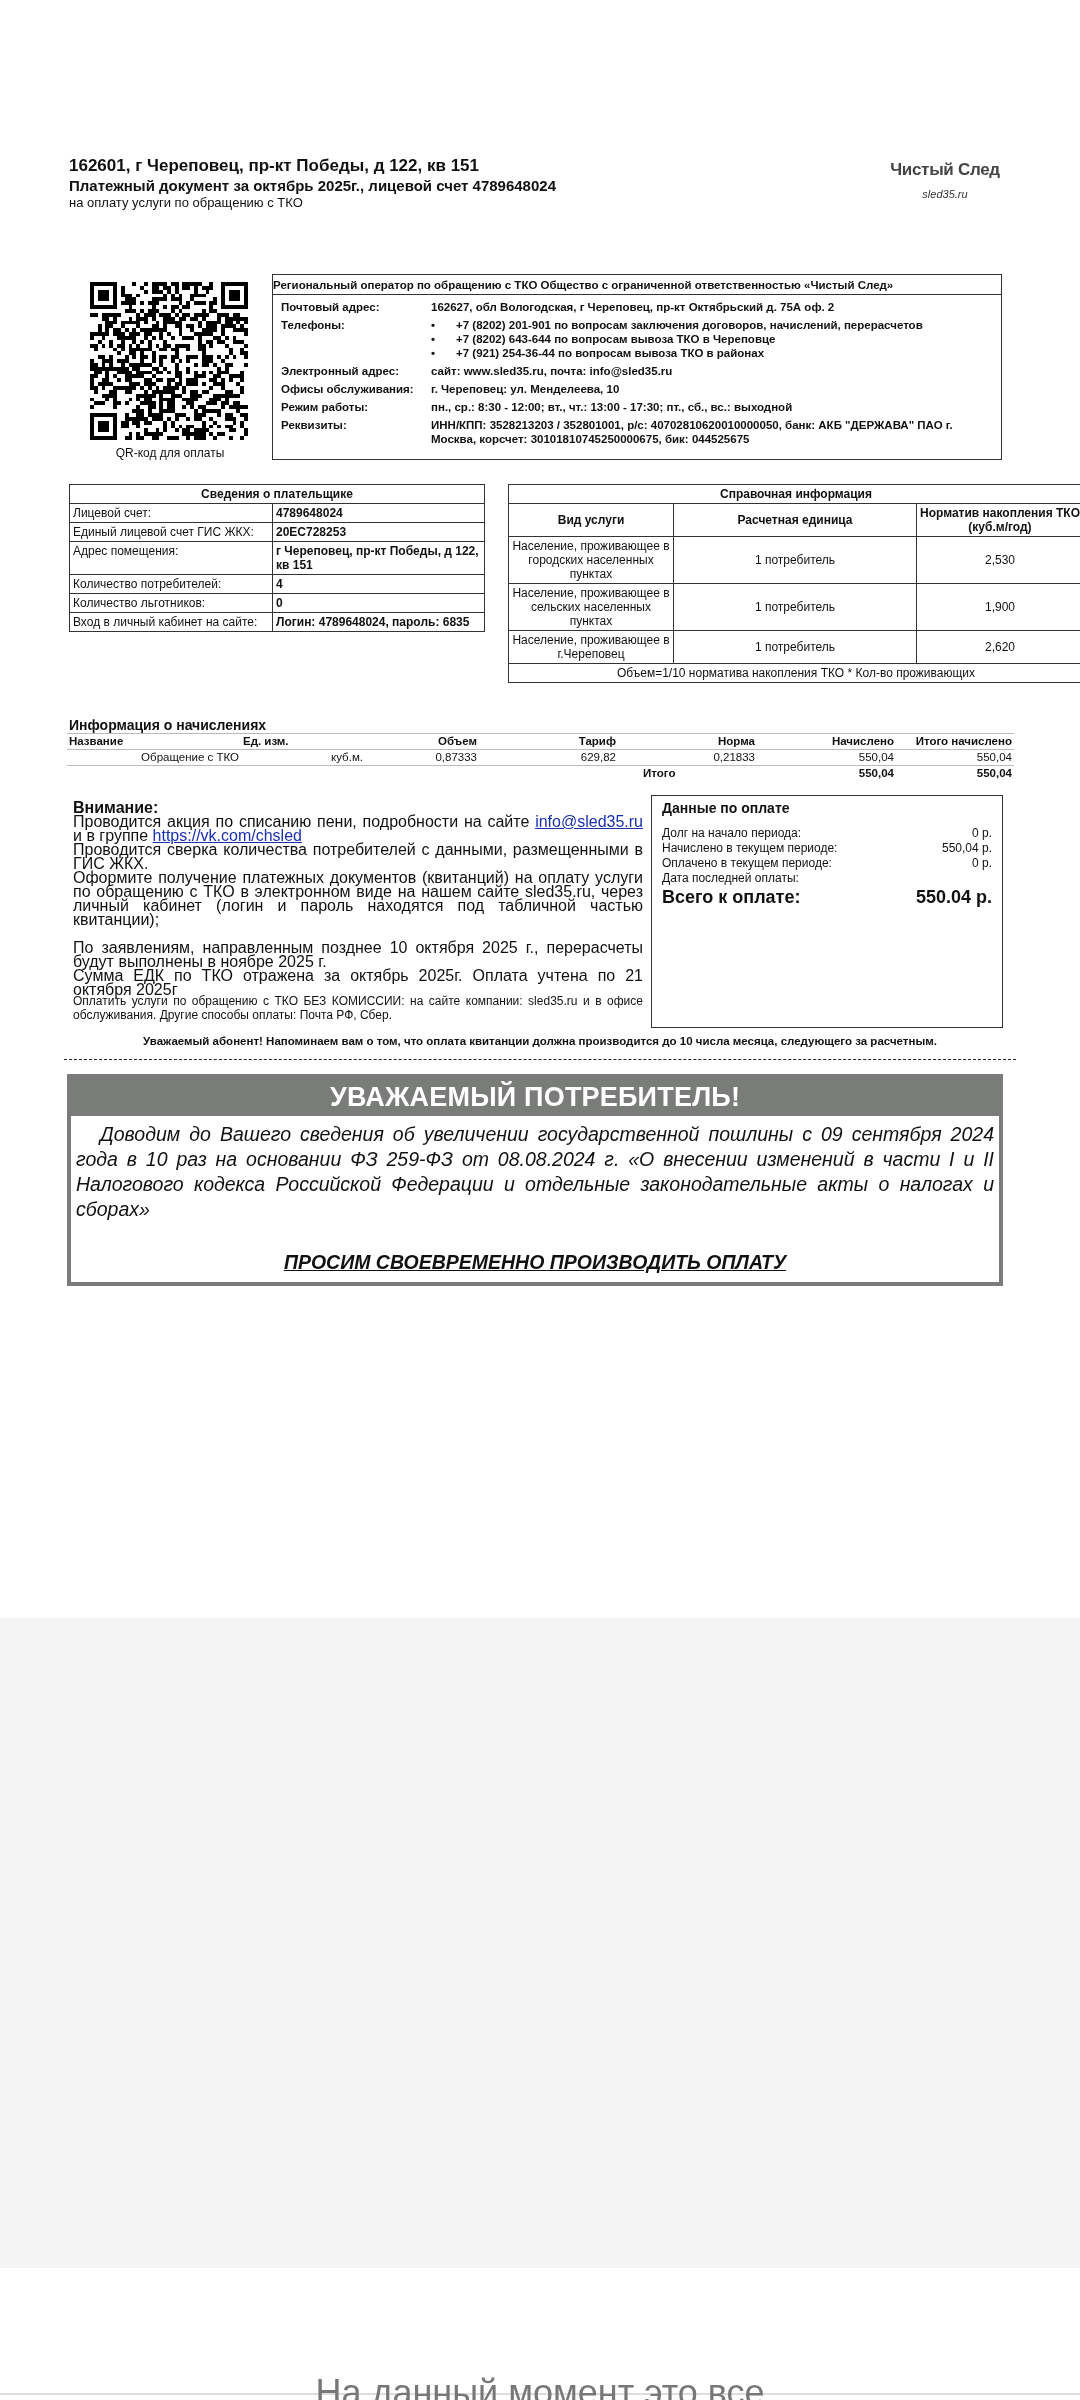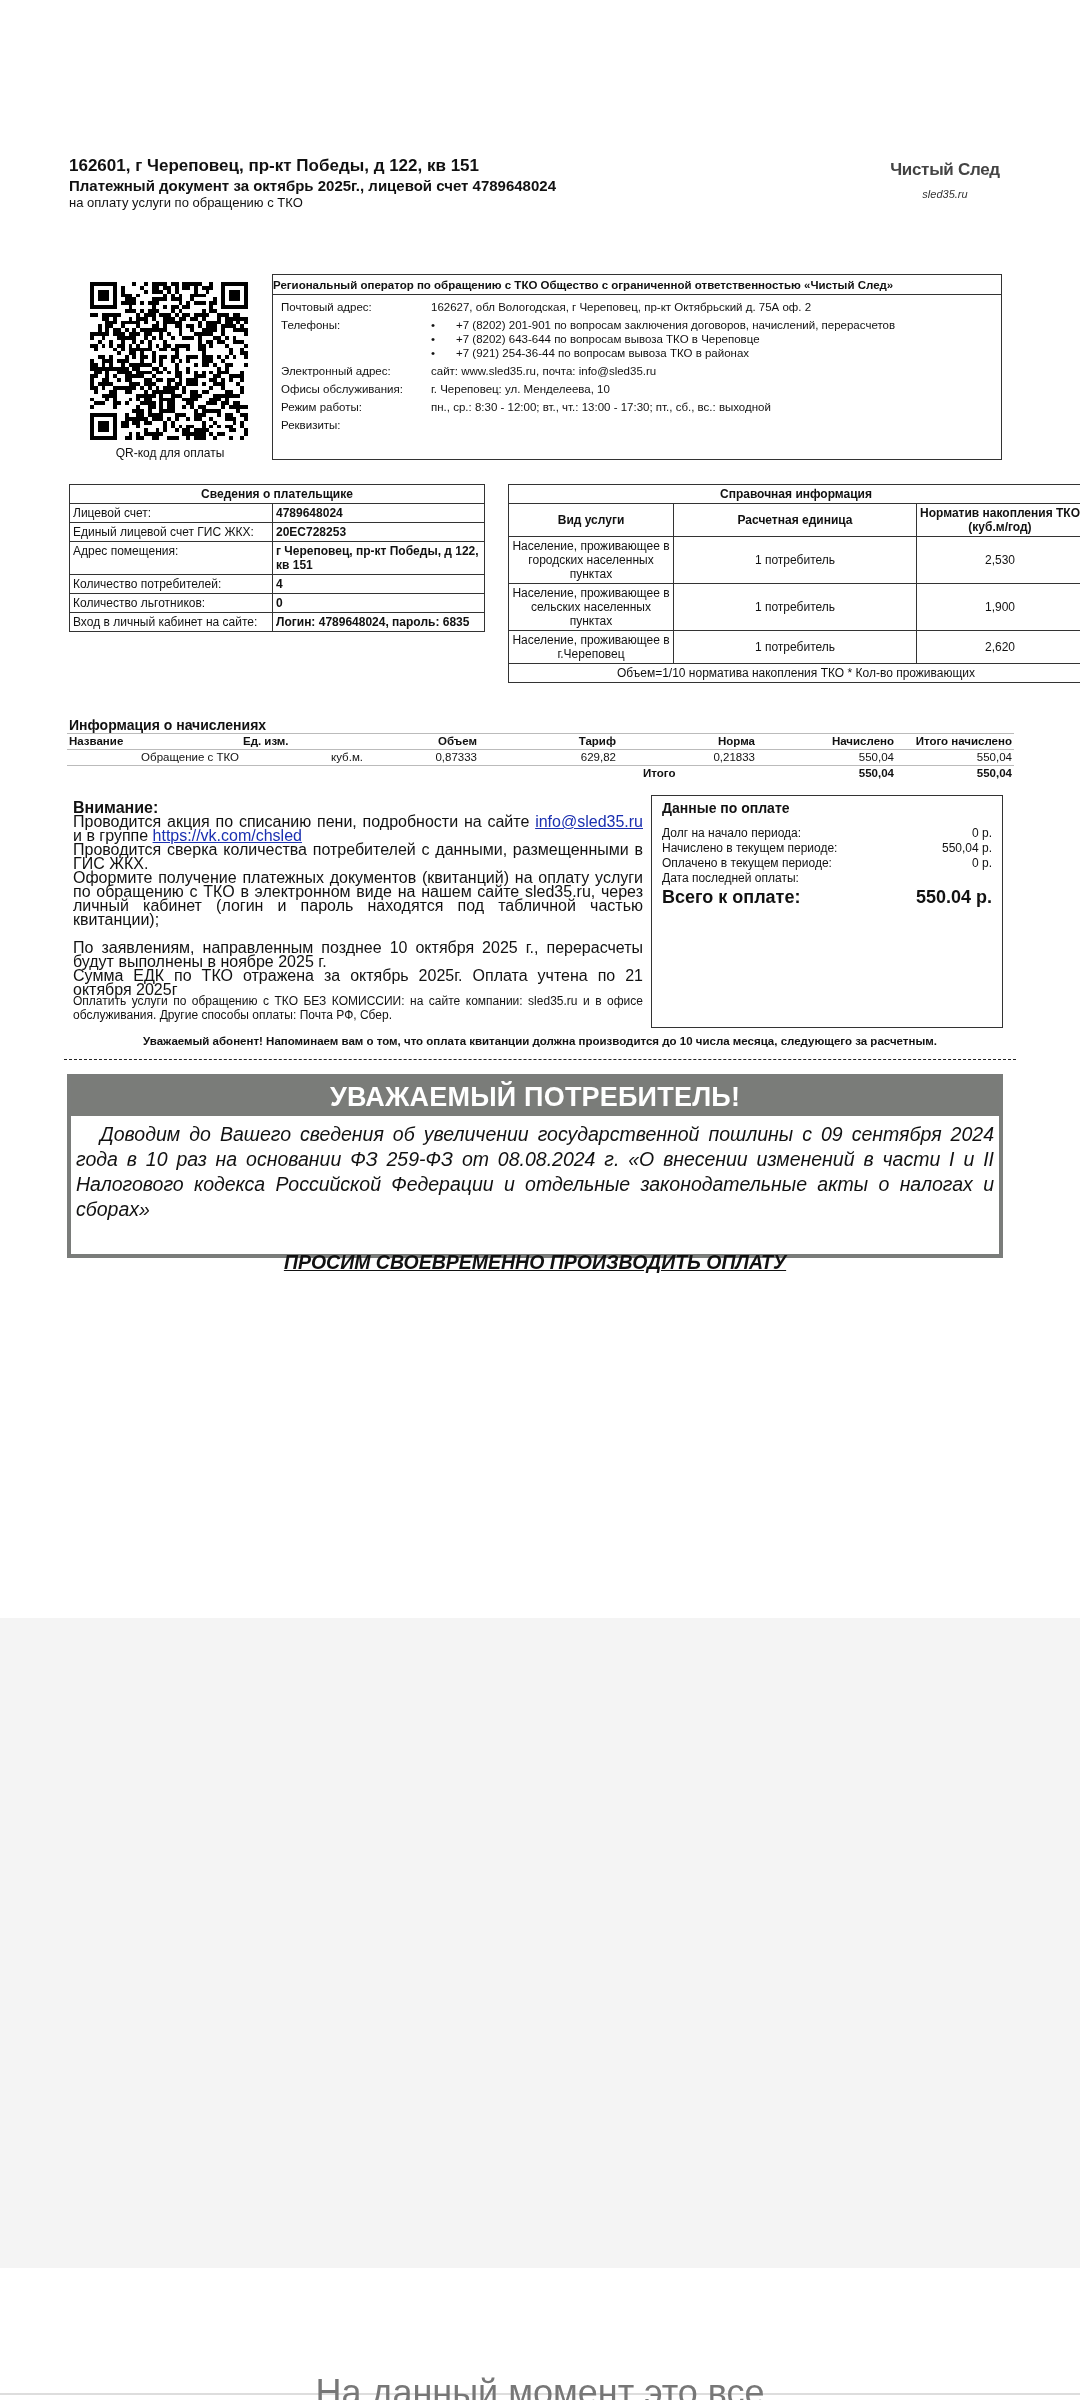--- a/index.html
+++ b/index.html
@@ -11,21 +11,21 @@
   .hdr-sub { left:69px; top:195px; font-size:13px; }
   .logo { left:880px; top:160px; width:130px; text-align:center; }
   .logo-name { font-size:17px; font-weight:bold; color:#444; letter-spacing:-0.3px; }
   .logo-site { font-size:11px; font-style:italic; color:#333; margin-top:8px; }
 
   .qr { left:90px; top:282px; width:158px; height:158px; }
   .qr-label { left:70px; top:446px; width:200px; text-align:center; font-size:12px; }
 
   .op-box { left:272px; top:274px; width:730px; height:186px; border:1.5px solid #333; box-sizing:border-box; font-size:11.5px; }
   .op-title { text-align:left; font-weight:bold; padding:4px 0 3px; border-bottom:1px solid #333; font-size:11.5px; }
-  .op-row { display:flex; padding:2px 8px; line-height:14px; }
+  .op-row { display:flex; padding:2px 8px; line-height:14px;font-weight:bold; }
   .op-k { width:150px; flex:none; }
   .op-v { flex:1; }
   .op-v ul { margin:0; padding:0 0 0 18px; list-style:none; }
   .op-v li { position:relative; padding-left:7px; }
   .op-v li::before { content:"•"; position:absolute; left:-18px; }
 
   table { border-collapse:collapse; }
   .payer { left:69px; top:484px; width:416px; font-size:12px; }
   .payer td, .payer th { border:1.5px solid #333; padding:2px 3px; vertical-align:top; line-height:14px; }
   .payer th { font-weight:bold; text-align:center; }
@@ -51,21 +51,21 @@
   .pay-note { left:73px; top:994px; width:570px; font-size:12px; line-height:14px; text-align:justify; }
 
   .paybox { left:651px; top:795px; width:352px; height:233px; border:1.5px solid #333; box-sizing:border-box; padding:4px 10px; font-size:12px; }
   .paybox-title { font-weight:bold; font-size:14px; margin-bottom:10px; }
   .paybox-row { display:flex; justify-content:space-between; line-height:15px; }
   .paybox-total { display:flex; justify-content:space-between; font-weight:bold; font-size:18px; line-height:20px; margin-top:1px;gap:28px; }
 
   .reminder { left:60px; top:1035px; width:960px; text-align:center; font-size:11.5px; font-weight:bold; }
   .dash { left:64px; top:1059px; width:952px; border-top:1.5px dashed #222; }
 
-  .banner { left:67px; top:1074px; width:936px; height:184px; border:4px solid #7a7c7a; box-sizing:border-box; }
+  .banner { left:67px; top:1074px; width:936px; height:212px; border:4px solid #7a7c7a; box-sizing:border-box; }
   .banner-head { background:#7a7c79; color:#fff; text-align:center; font-size:27px; font-weight:bold; height:38px; line-height:38px; letter-spacing:0.2px; }
   .banner-body { padding:6px 5px; font-size:19.5px; line-height:25px; text-align:justify;font-style:italic; }
   .banner-body p { margin:0; text-indent:24px; }
   .banner-cta { text-align:center; font-weight:bold; text-decoration:underline; margin-top:28px; font-size:19.5px; }
 
   .gray-area { left:0; top:1618px; width:1080px; height:650px; background:#f4f4f4; }
   .end-line { left:0; top:2393px; width:1080px; border-top:2px solid #ddd; }
   .end-text { left:0; top:2372px; width:1080px; text-align:center; font-size:36px; color:#777; }
 </style>
 </head>
@@ -109,20 +109,21 @@
     <div class="op-row">
       <div class="op-k">Офисы обслуживания:</div>
       <div class="op-v">г. Череповец: ул. Менделеева, 10</div>
     </div>
     <div class="op-row">
       <div class="op-k">Режим работы:</div>
       <div class="op-v">пн., ср.: 8:30 - 12:00; вт., чт.: 13:00 - 17:30; пт., сб., вс.: выходной</div>
     </div>
     <div class="op-row">
       <div class="op-k">Реквизиты:</div>
+      <div class="op-v">ИНН/КПП: 3528213203 / 352801001, р/с: 40702810620010000050, банк: АКБ "ДЕРЖАВА" ПАО г. Москва, корсчет: 30101810745250000675, бик: 044525675</div>
     </div>
   </div>
 </div>
 
 <table class="abs payer">
   <tbody>
       <tr>
         <th colspan="2">Сведения о плательщике</th>
       </tr>
   <tr>

